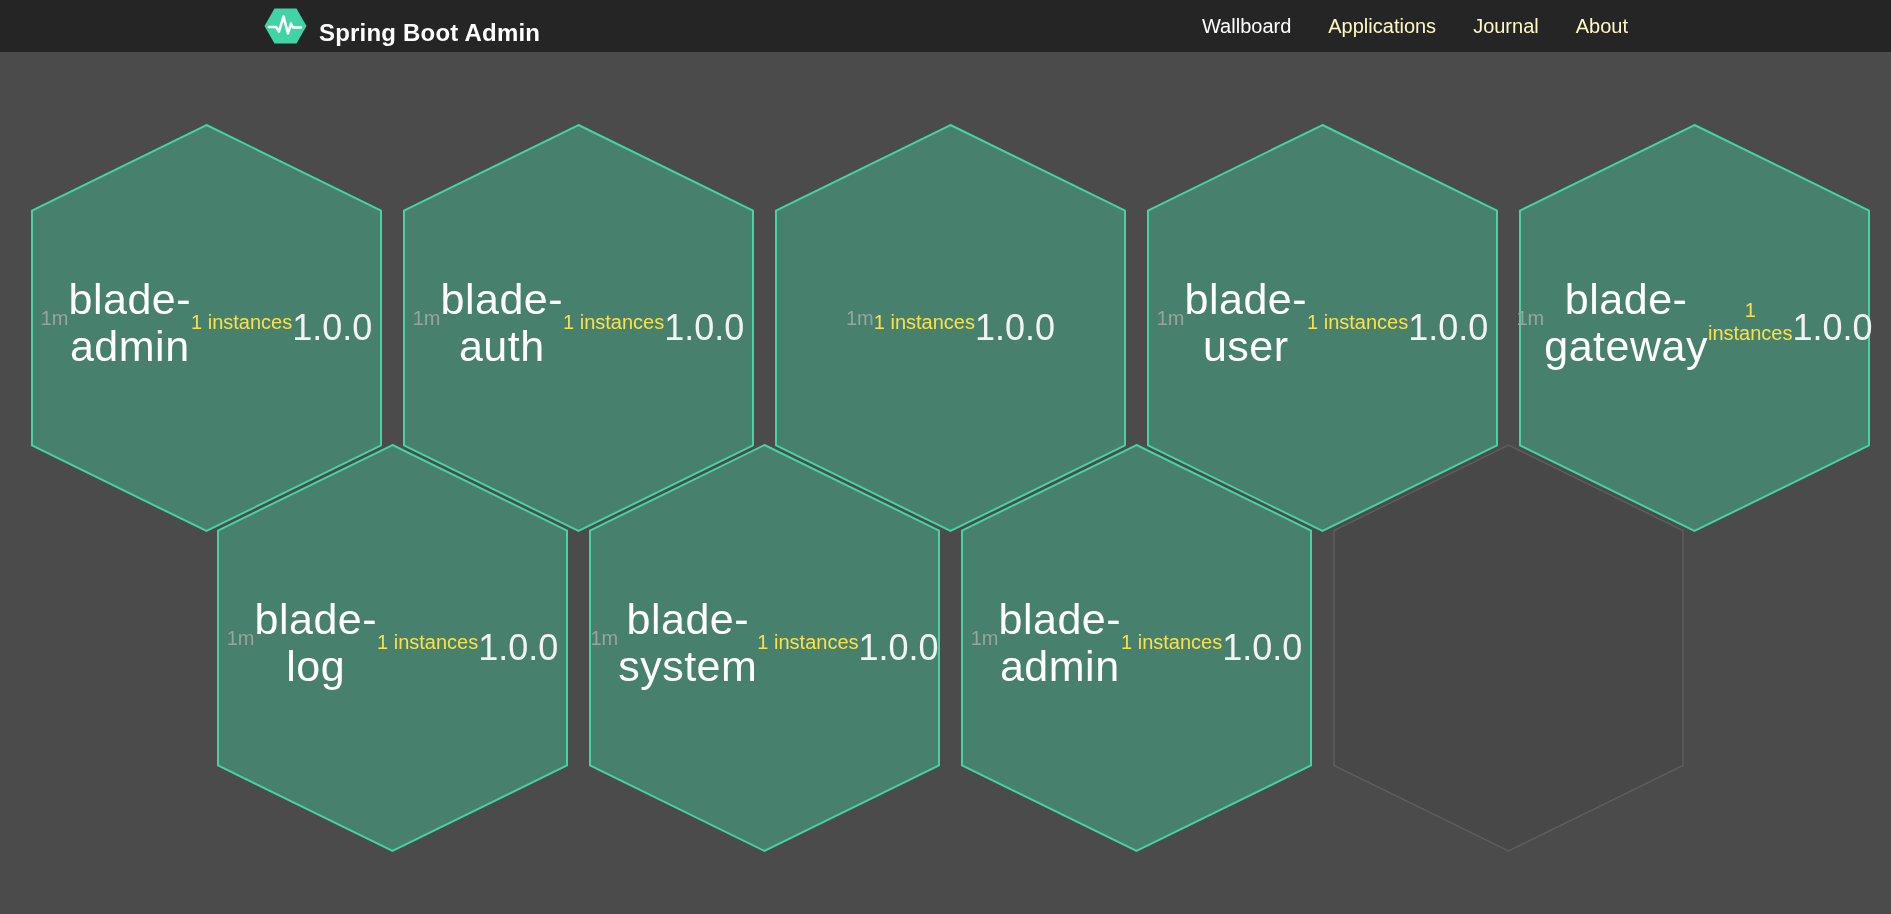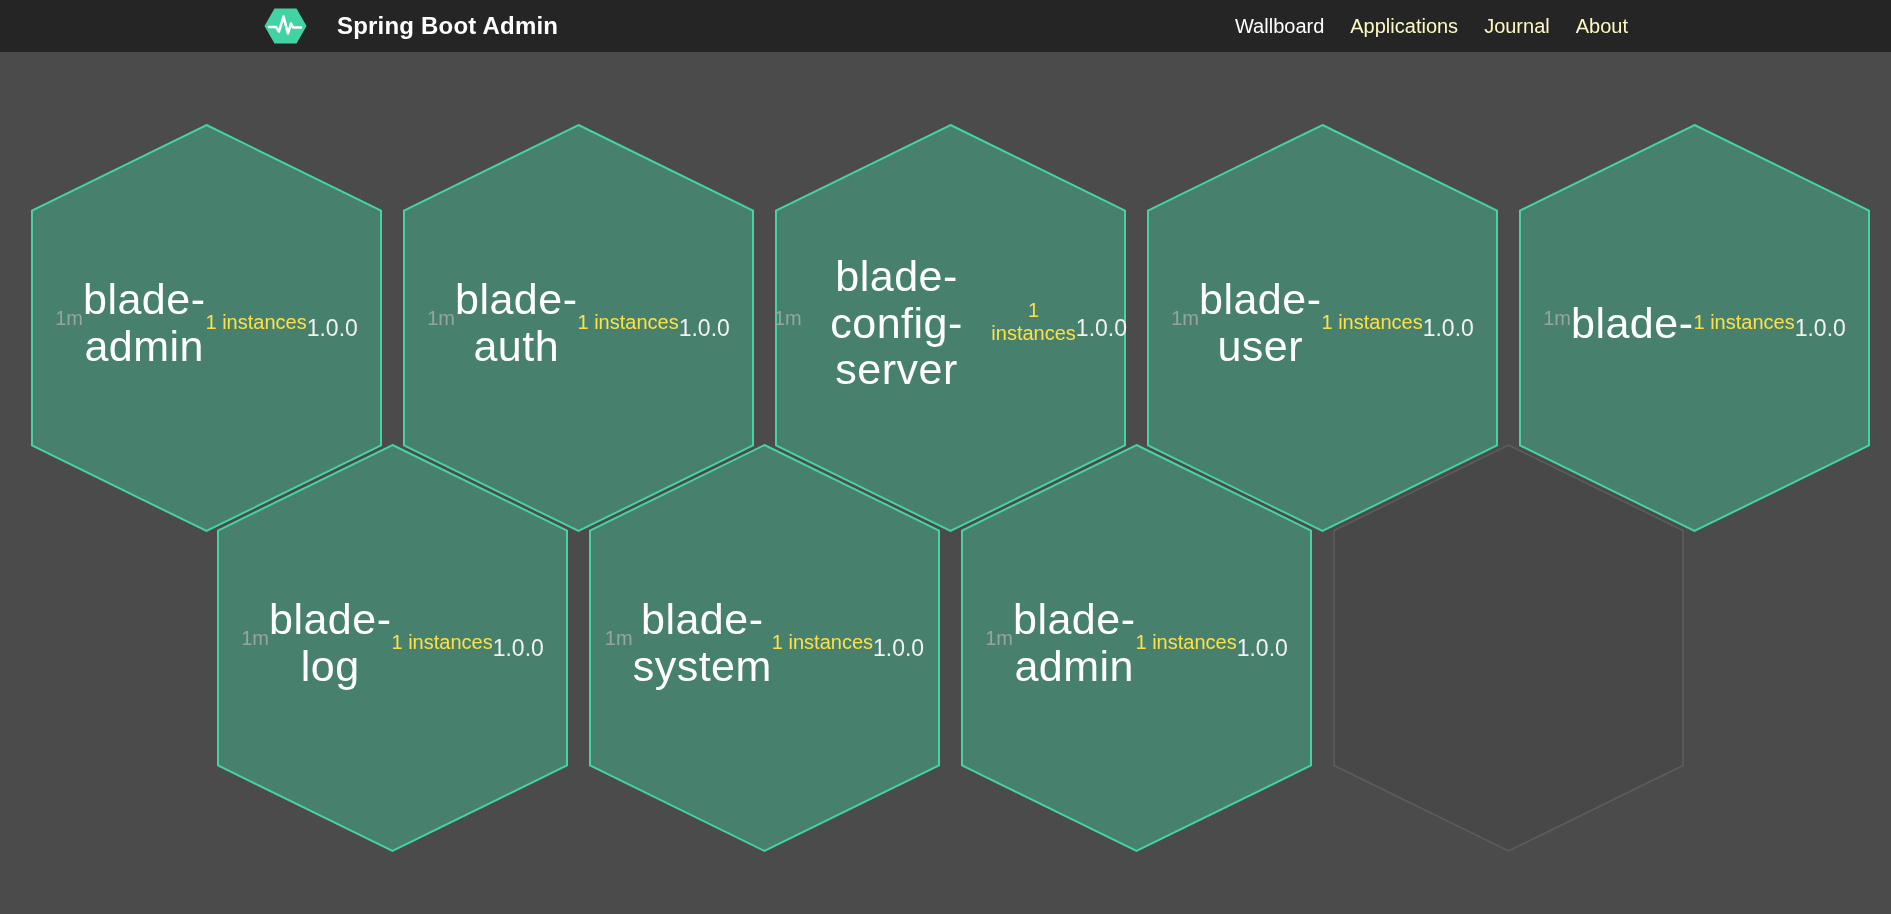--- a/index.html
+++ b/index.html
@@ -18,33 +18,33 @@
   }
   .nav-inner {
     flex: 1;
     margin: 0 263px;
     display: flex;
     align-items: center;
     justify-content: space-between;
   }
   .brand {
     display: flex;
-    align-items: center;
-    gap: 29px;
+    align-items: flex-end;
+    gap: 11px;
     cursor: pointer;
   }
   .brand-logo { width: 45px; height: 42px; display: block; }
   .brand-title {
     color: #ffffff;
     font-size: 24px;
     font-weight: bold;
     letter-spacing: 0.2px;
     white-space: nowrap;
   }
-  .main-nav { display: flex; align-items: center; }
+  .main-nav { display: flex; align-items: center; gap: 11px; }
   .nav-link {
     font-size: 20px;
     color: #fef9c3;
     padding: 0 13px;
     text-decoration: none;
     cursor: pointer;
     white-space: nowrap;
   }
   .nav-link:last-child { padding-right: 0; }
   .nav-link.active { color: #ffffff; }
@@ -93,21 +93,21 @@
     color: #ffffff;
     margin-bottom: 10px;
     letter-spacing: 0.5px;
   }
   .hx-instances {
     font-size: 20px;
     color: #fde047;
     margin-bottom: 12px;
   }
   .hx-version {
-    font-size: 23px;
+    font-size: 36px;
     color: #f2f2f2;
   }
 </style>
 </head>
 <body>
 
 <header class="navbar">
   <div class="nav-inner">
     <div class="brand">
       <svg class="brand-logo" viewBox="0 0 45 42">
@@ -153,24 +153,20 @@
         <div class="hx-instances">1 instances</div>
         <div class="hx-version">1.0.0</div>
       </div>
     </div>
     <div class="hex" style="left: 774px; top: 71px;">
       <svg width="353" height="410" viewBox="0 0 353 410">
         <polygon points="176.5,2 351,87.5 351,322.5 176.5,408 2,322.5 2,87.5"></polygon>
       </svg>
       <div class="hx-content">
         <div class="hx-time">1m</div>
-        <div class="hx-name">
-          <div class="hx-name-line">blade-config-</div>
-          <div class="hx-name-line">server</div>
-        </div>
         <div class="hx-instances">1 instances</div>
         <div class="hx-version">1.0.0</div>
       </div>
     </div>
     <div class="hex" style="left: 1146px; top: 71px;">
       <svg width="353" height="410" viewBox="0 0 353 410">
         <polygon points="176.5,2 351,87.5 351,322.5 176.5,408 2,322.5 2,87.5"></polygon>
       </svg>
       <div class="hx-content">
         <div class="hx-time">1m</div>
@@ -183,20 +179,21 @@
       </div>
     </div>
     <div class="hex" style="left: 1518px; top: 71px;">
       <svg width="353" height="410" viewBox="0 0 353 410">
         <polygon points="176.5,2 351,87.5 351,322.5 176.5,408 2,322.5 2,87.5"></polygon>
       </svg>
       <div class="hx-content">
         <div class="hx-time">1m</div>
         <div class="hx-name">
           <div class="hx-name-line">blade-</div>
+          <div class="hx-name-line">gateway</div>
         </div>
         <div class="hx-instances">1 instances</div>
         <div class="hx-version">1.0.0</div>
       </div>
     </div>
     <div class="hex" style="left: 216px; top: 391px;">
       <svg width="353" height="410" viewBox="0 0 353 410">
         <polygon points="176.5,2 351,87.5 351,322.5 176.5,408 2,322.5 2,87.5"></polygon>
       </svg>
       <div class="hx-content">

